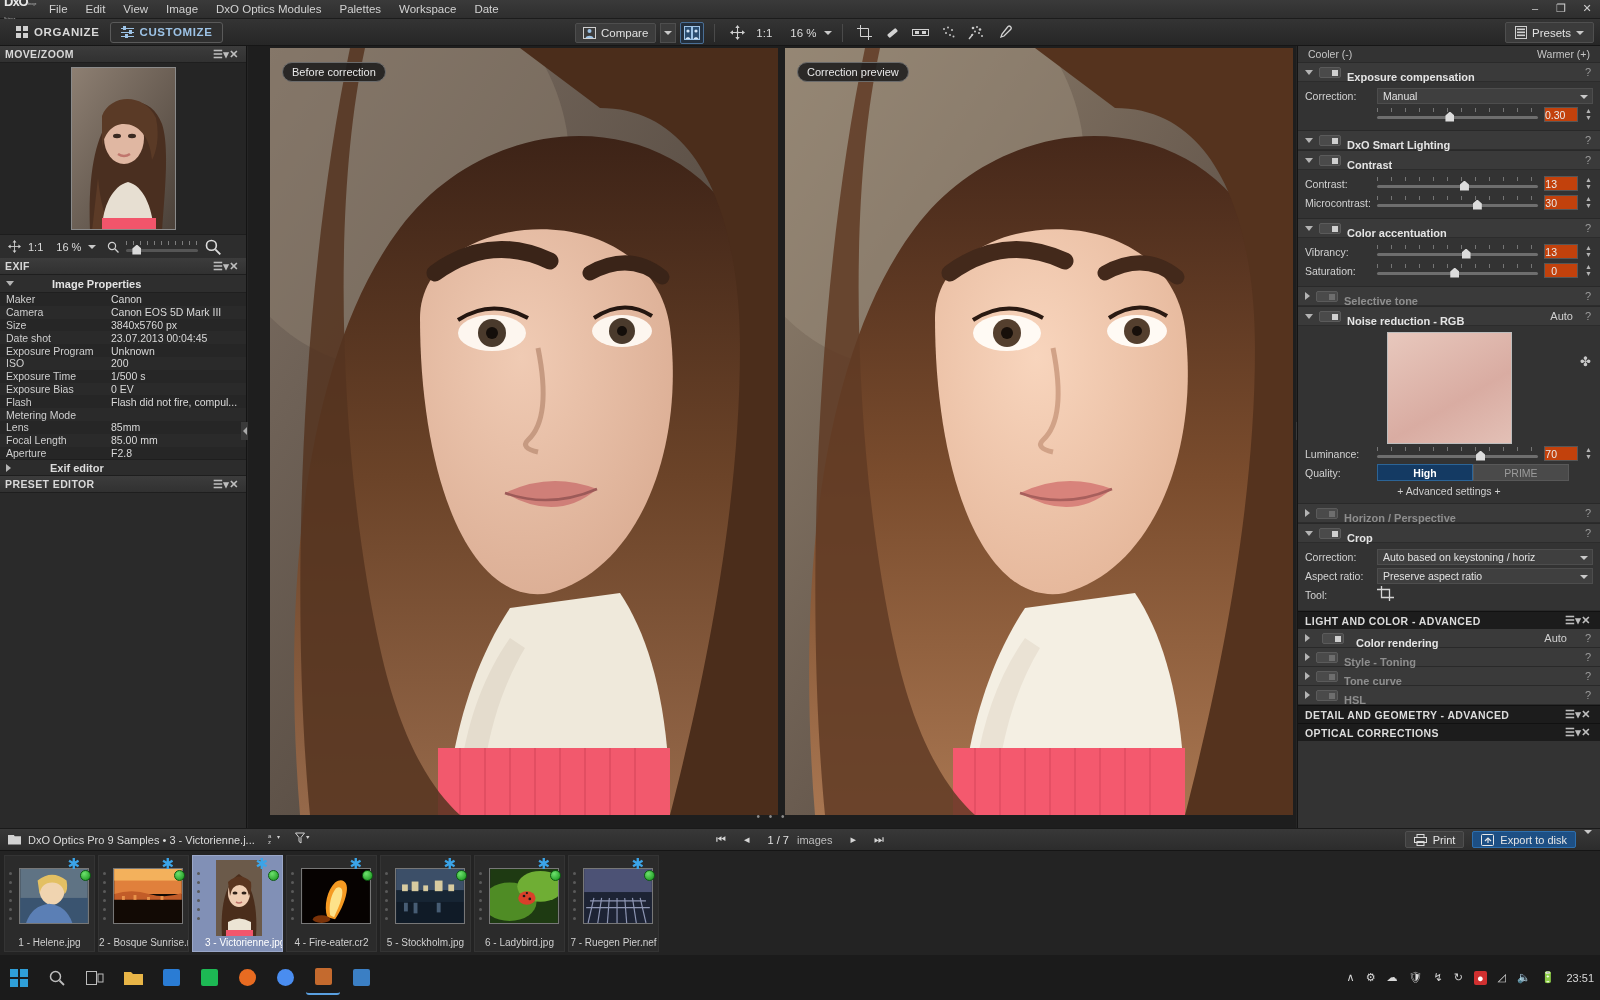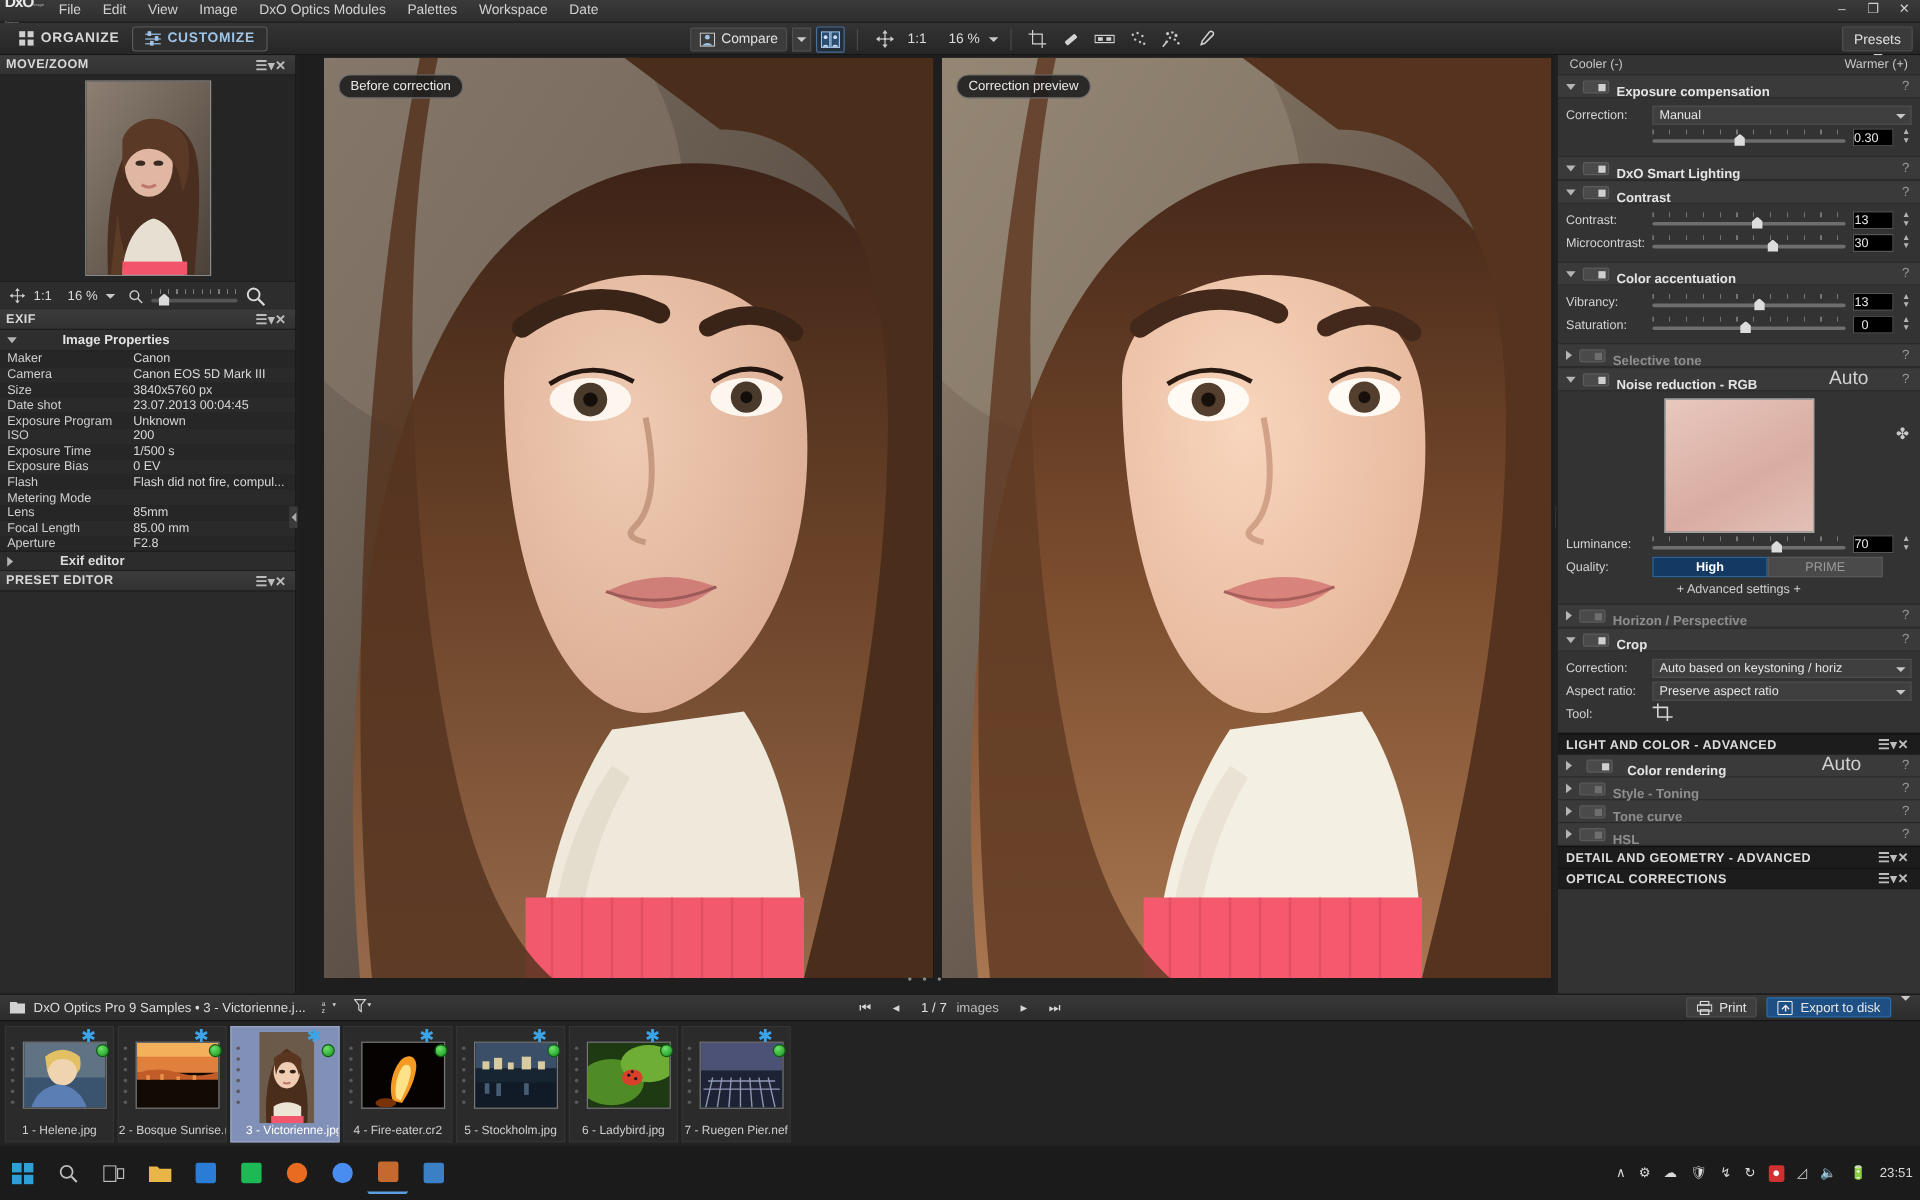--- a/index.html
+++ b/index.html
@@ -45,21 +45,21 @@
   .cmpbtn{ display:flex; align-items:center; gap:5px; height:20px; padding:0 7px; background:#3c3c3c;
            border:1px solid #4e4e4e; border-radius:2px; color:#e0e0e0; font-size:11.5px;}
   .dd-arrow{ width:0;height:0;border-left:4px solid transparent;border-right:4px solid transparent;border-top:4px solid #c9c9c9;}
   .ddbox{ width:16px;height:20px;background:#3c3c3c;border:1px solid #4e4e4e;display:flex;align-items:center;justify-content:center;}
   .tbtn{ width:24px;height:22px;display:flex;align-items:center;justify-content:center;border-radius:2px;}
   .tbtn.sel{ background:#232f3d; border:1px solid #4a6f96;}
   .sep{ width:1px;height:18px;background:#4a4a4a;margin:0 6px;}
   .zoomtxt{ font-size:11.5px;color:#dcdcdc; padding:0 3px;}
   .tb-right{ position:absolute; right:6px; top:3px; }
   .presetbtn{ display:flex;align-items:center;gap:5px;height:21px;padding:0 9px;background:#3b3b3b;
-              border:1px solid #4f4f4f;border-radius:2px;color:#e2e2e2;font-size:11.5px;flex-direction:column;}
+              border:1px solid #4f4f4f;border-radius:2px;color:#e2e2e2;font-size:11.5px;}
 
   
   .leftpanel{ position:absolute; left:0; top:46px; width:247px; height:782px; background:#2a2a2a; border-right:1px solid #141414;}
   .pnl-head{ height:17px; background:linear-gradient(#3c3c3c,#313131); border-bottom:1px solid #1e1e1e;
              display:flex;align-items:center;padding:0 5px; font-size:10.5px; font-weight:bold; color:#d8d8d8; letter-spacing:.4px;}
   .pnl-head .sp{flex:1}
   .hicon{ width:14px;text-align:center;color:#bdbdbd;font-size:11px;}
   .mz-body{ height:171px; background:#252525; display:flex; align-items:center; justify-content:center;}
   .mz-thumb{ width:105px;height:163px;border:1px solid #8a8a8a; position:relative; overflow:hidden;
              background:linear-gradient(165deg,#6d5a4d,#3a2f28);}
@@ -105,39 +105,39 @@
   
   .rightpanel{ position:absolute; left:1297px; top:46px; width:303px; height:782px; background:#333; overflow:hidden;
                border-left:1px solid #141414;}
   .wb-row{ height:17px; display:flex; align-items:center; justify-content:space-between; padding:0 10px;
            font-size:10.5px; color:#c6c6c6; background:#333; border-bottom:1px solid #2a2a2a;}
   .sec{ border-bottom:1px solid #292929; background:#333;}
   .sec-head{ height:19px; display:flex;align-items:center; gap:6px; padding:0 7px; background:#3a3a3a;
              border-bottom:1px solid #2c2c2c;}
   .sec-head .title{ font-weight:bold; font-size:11px; color:#e4e4e4; flex:1;margin-top:10px;}
   .sec-head.off .title{ color:#8e8e8e;}
-  .sec-head .auto{ font-size:16px; color:#d0d0d0; margin-right:20px;text-align:center;}
+  .sec-head .auto{ font-size:11px; color:#d0d0d0; margin-right:4px;text-align:center;}
   .sec-head .q{ color:#9a9a9a; font-size:11px; width:10px; text-align:center;}
   .toggle{ width:22px;height:11px;border-radius:2px;background:#4a4a4a;border:1px solid #5b5b5b;position:relative;}
   .toggle i{ position:absolute; right:2px; top:2px; width:6px;height:6px;background:#cfcfcf;}
   .toggle.off i{ background:#6e6e6e;}
   .sec-body{ padding:4px 7px 6px 7px;}
   .frow{ display:flex; align-items:center; height:19px; gap:6px;}
   .frow .fl{ width:66px; font-size:10.5px; color:#d2d2d2;}
   .combo{ flex:1; height:16px; background:#3f3f3f; border:1px solid #4d4d4d; display:flex; align-items:center;
           padding:0 5px; font-size:10.5px; color:#e2e2e2; position:relative; overflow:hidden; white-space:nowrap;}
   .combo .ar{ position:absolute; right:4px; top:6px; width:0;height:0;
        border-left:4px solid transparent;border-right:4px solid transparent;border-top:4px solid #c9c9c9;}
   .sld{ position:relative; flex:1; height:16px;}
   .sld .tks{ position:absolute; left:0; top:1px; width:100%; height:4px;
       background:repeating-linear-gradient(to right,#757575 0 1px,transparent 1px 14px);}
   .sld .trk{ position:absolute; left:0; top:9px; width:100%; height:3px; background:#6e6e6e; border-radius:2px;}
   .sld .hdl{ position:absolute; top:5px; width:9px;height:10px;background:#dcdcdc;
       clip-path:polygon(50% 0,100% 40%,100% 100%,0 100%,0 40%);}
-  .numbox{ width:34px;height:15px;background:#000000;border:1px solid #565656; text-align:right;
+  .numbox{ width:34px;height:15px;background:#c2410c;border:1px solid #565656; text-align:right;
            padding-right:20px; font-size:10.5px; color:#eaeaea; line-height:14px;}
   .spin{ width:9px; display:flex; flex-direction:column; align-items:center; gap:1px; color:#b4b4b4; font-size:7px; line-height:6px;}
   .nrprev{ width:125px;height:112px;border:1px solid #bdbdbd; margin:2px auto 0 auto;
            background:linear-gradient(150deg,#e8c8bd,#d9aca2 60%,#e3c0b6);}
   .qbtns{ flex:1; display:flex; height:17px;}
   .qb{ flex:1; display:flex; align-items:center; justify-content:center; font-size:10.5px;
        background:#4a4a4a; border:1px solid #585858; color:#9b9b9b;}
   .qb.on{ background:#143a63; border-color:#2c6496; color:#ffffff; font-weight:bold;}
   .adv{ text-align:center; font-size:10.5px; color:#cfcfcf; margin-top:3px;}
   .cat-head{ height:18px; background:#1c1c1c; display:flex; align-items:center; padding:0 7px;

